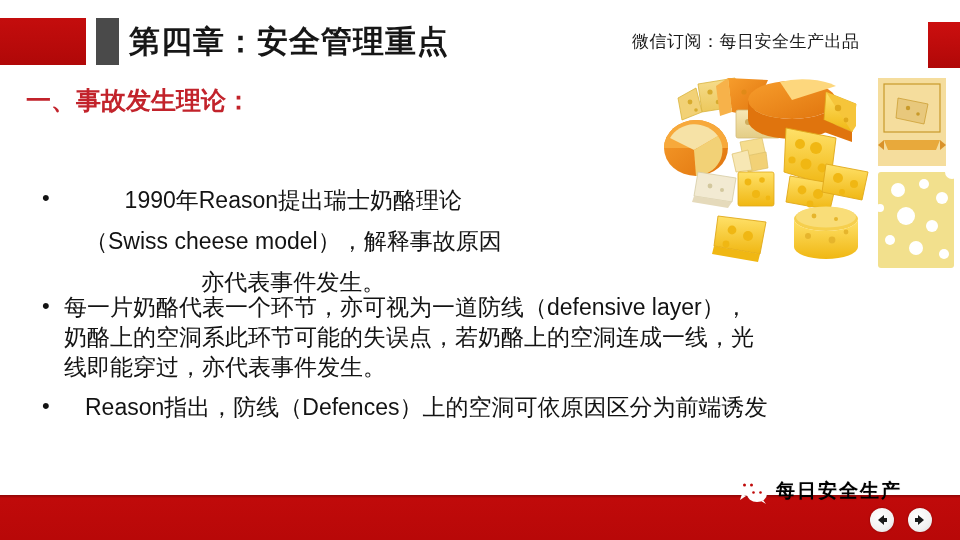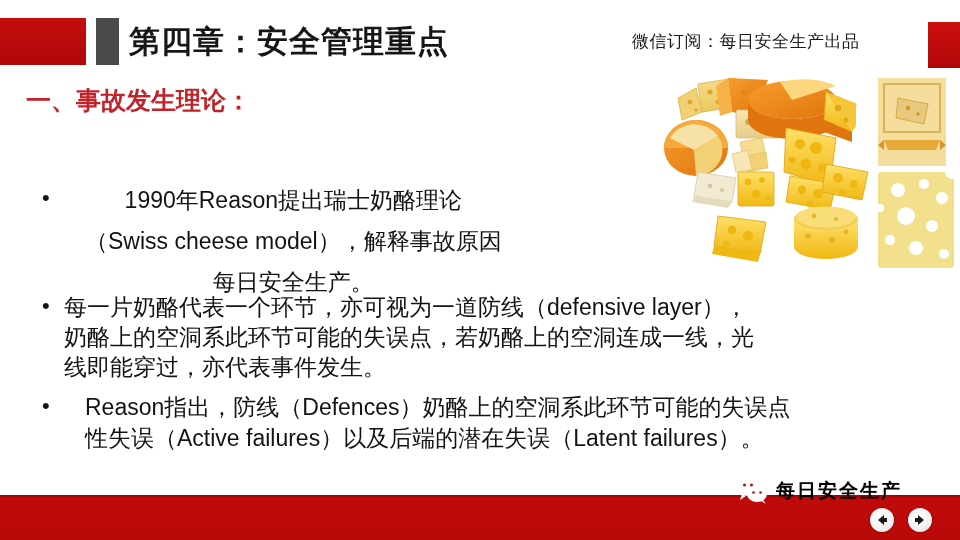--- a/index.html
+++ b/index.html
@@ -129,38 +129,37 @@
 
   <div class="sec-1">一、事故发生理论：</div>
 
   <div class="bullets">
 
     <div class="bullet" id="b1">
       <span class="dot">•</span>
       <span class="body">
         <span class="ln">1990年Reason提出瑞士奶酪理论</span>
         <span class="ln">（Swiss cheese model），解释事故原因</span>
-        <span class="ln">每日安全生产。</span>
+        <span class="ln">亦代表事件发生。</span>
       </span>
     </div>
 
     <div class="bullet" id="b2">
       <span class="dot">•</span>
       <span class="body">
         <span class="ln">每一片奶酪代表一个环节，亦可视为一道防线（defensive layer），</span>
         <span class="ln">奶酪上的空洞系此环节可能的失误点，若奶酪上的空洞连成一线，光</span>
         <span class="ln">线即能穿过，亦代表事件发生。</span>
       </span>
     </div>
 
     <div class="bullet" id="b3">
       <span class="dot">•</span>
       <span class="body">
-        <span class="ln">Reason指出，防线（Defences）奶酪上的空洞系此环节可能的失误点</span>
-        <span class="ln">性失误（Active failures）以及后端的潜在失误（Latent failures）。</span>
+        <span class="ln">Reason指出，防线（Defences）上的空洞可依原因区分为前端诱发</span>
       </span>
     </div>
 
   </div>
 
   <div class="cheese-collage">
     <svg viewBox="0 0 320 200" xmlns="http://www.w3.org/2000/svg">
       <defs>
         <linearGradient id="gy" x1="0" y1="0" x2="0" y2="1">
           <stop offset="0" stop-color="#ffe169"></stop>

